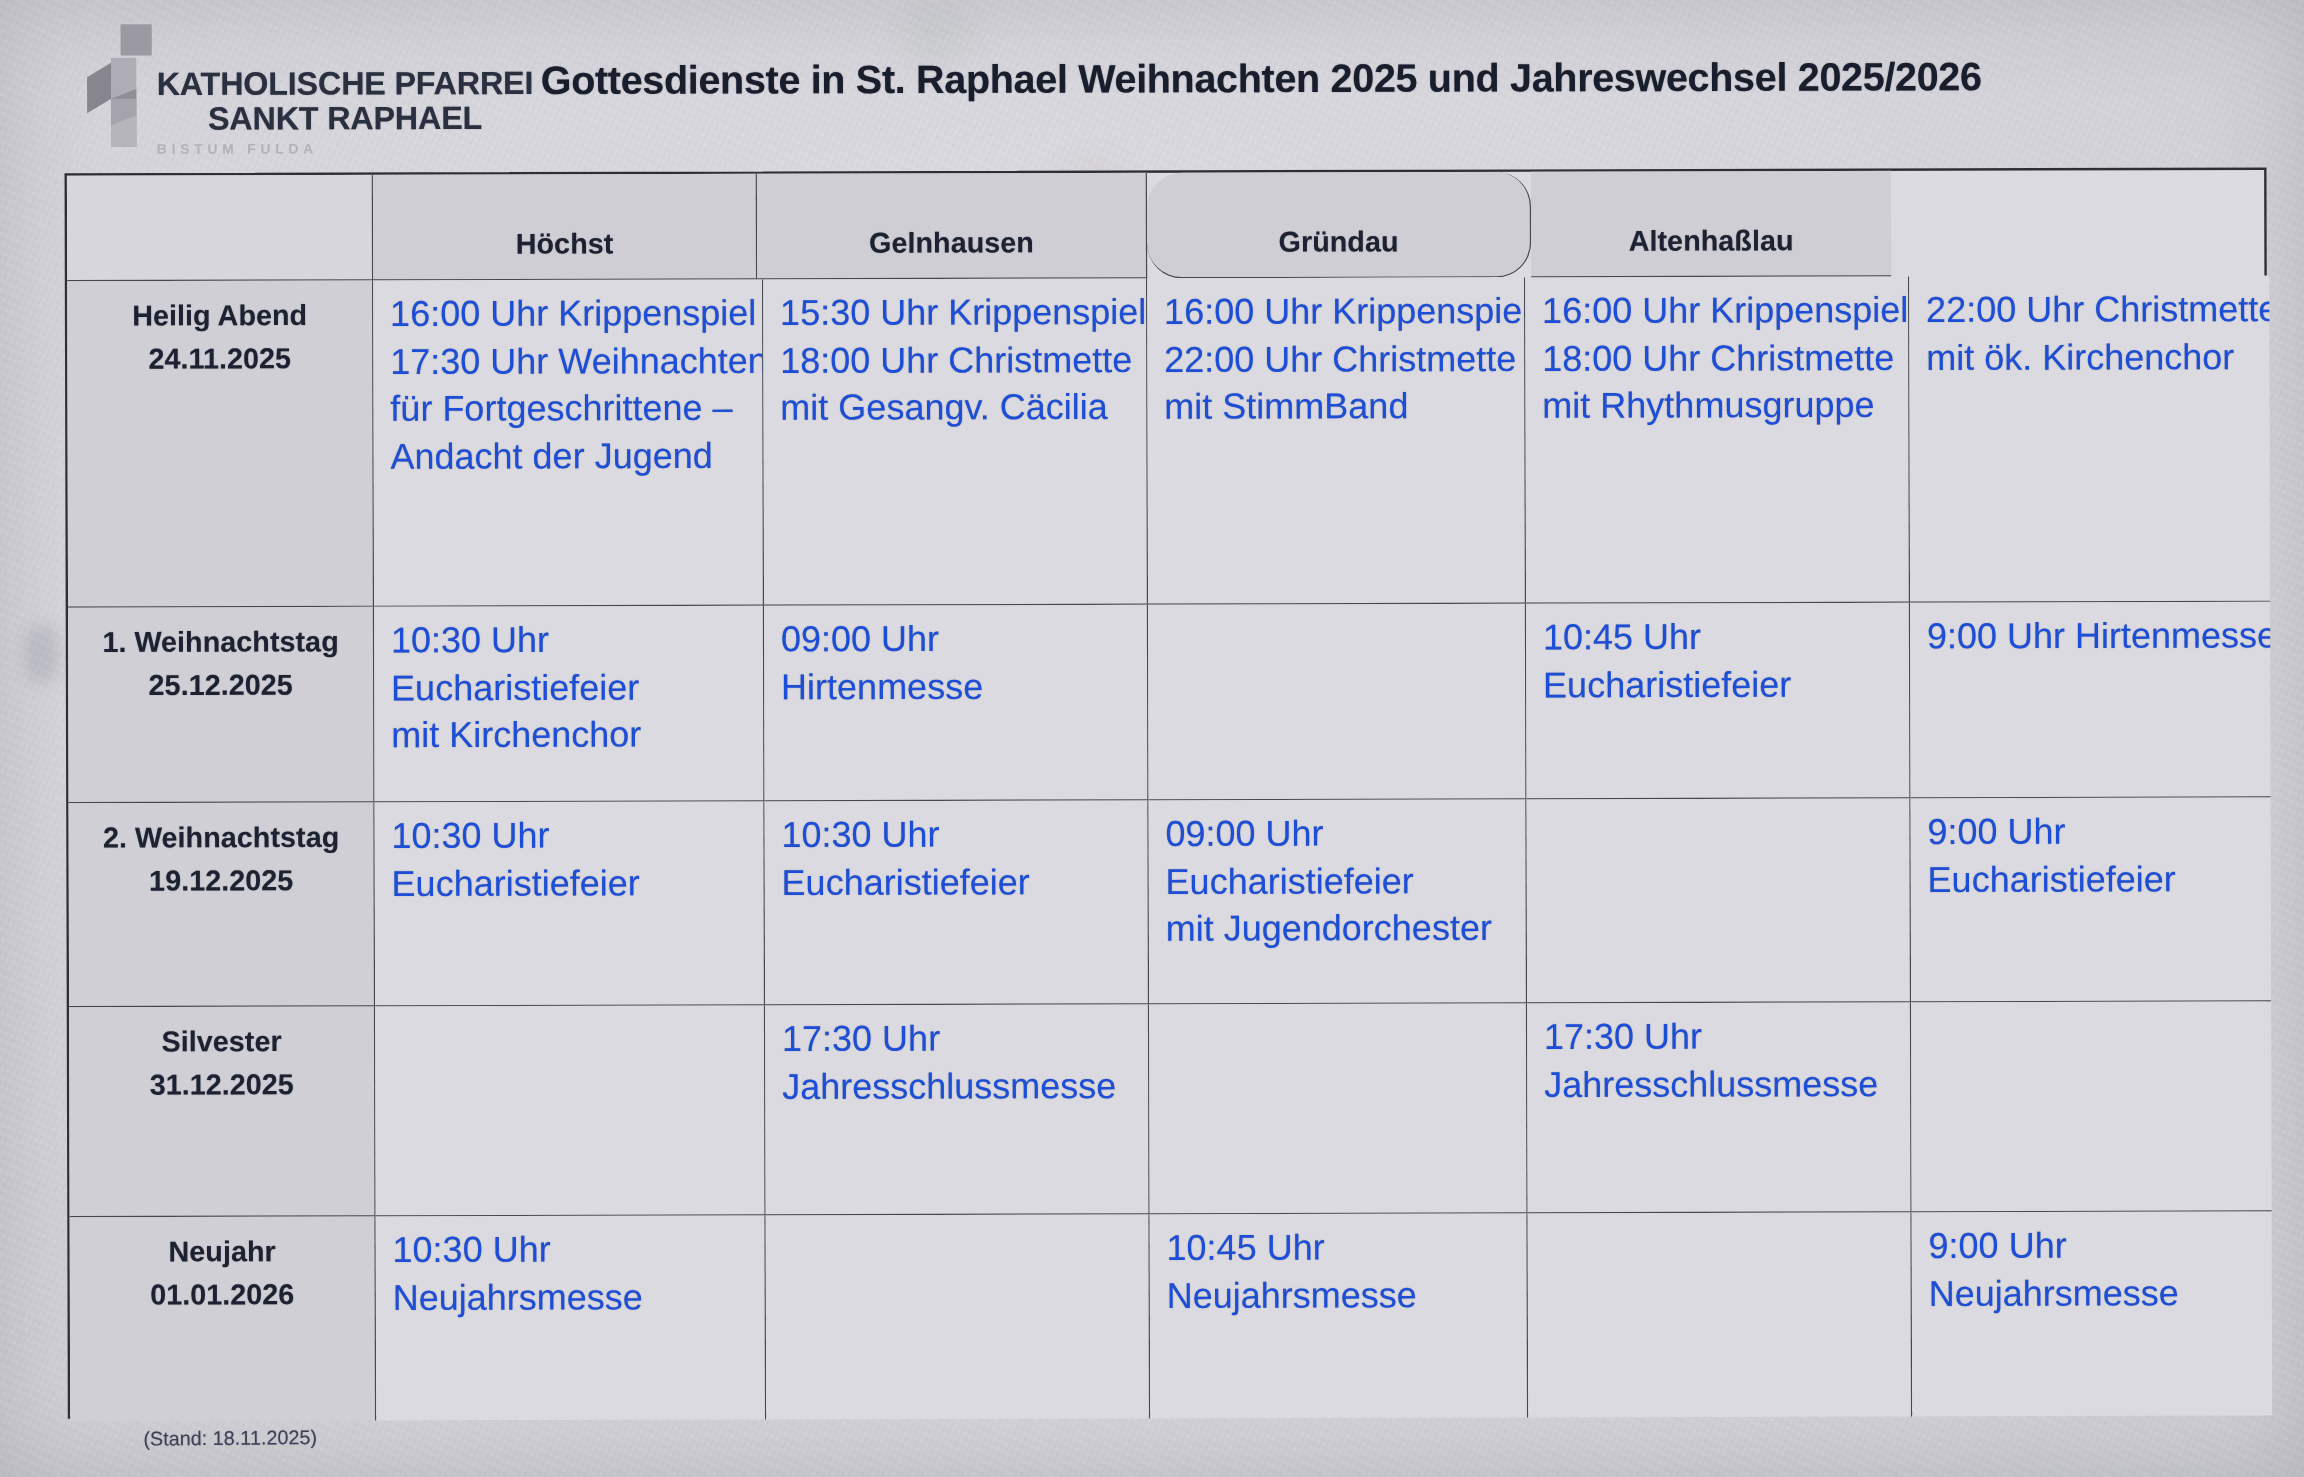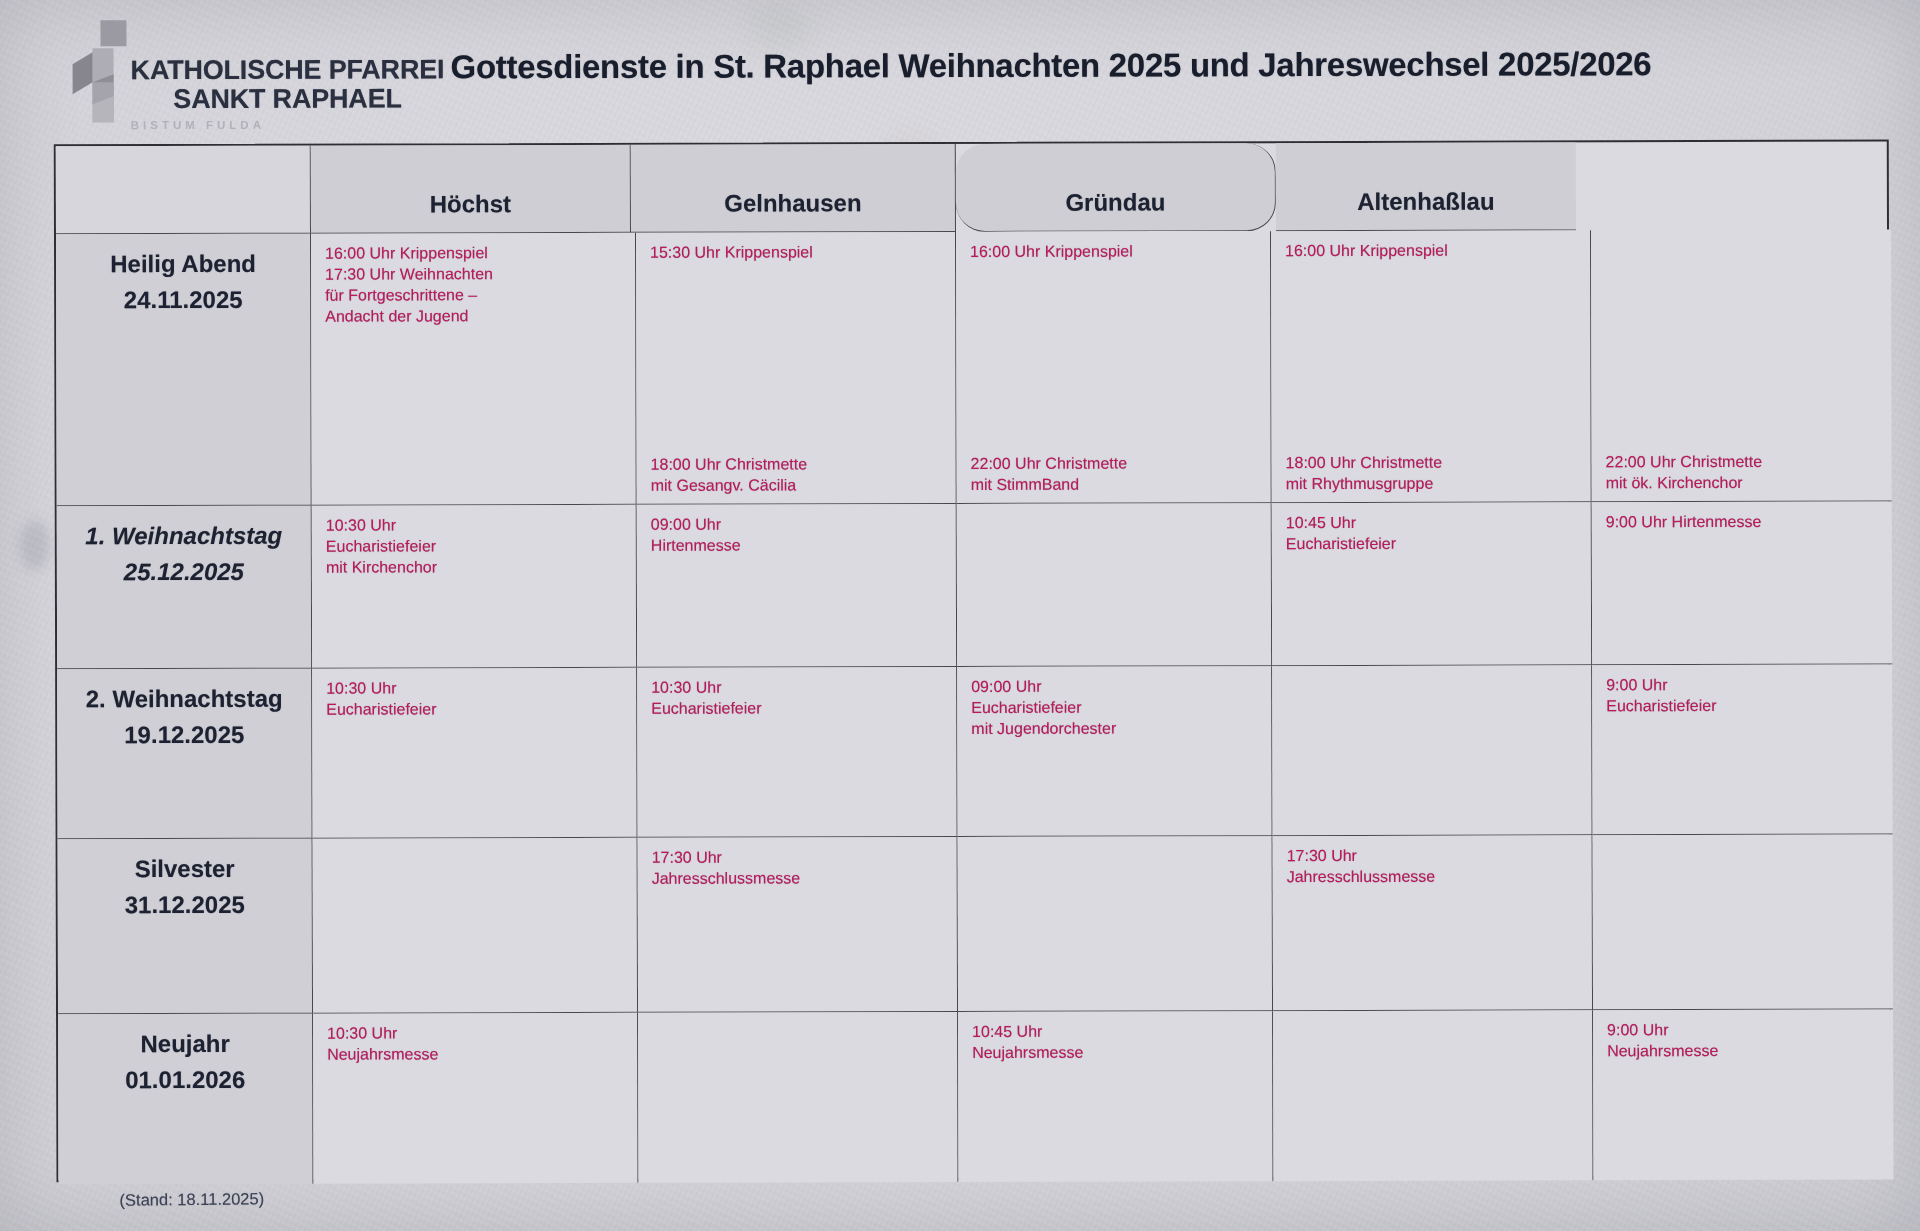--- a/index.html
+++ b/index.html
@@ -45,25 +45,25 @@
     border:2.5px solid #2e2e34;
     box-sizing:border-box;
     background:#dbdae0;
   }
   .trow{display:flex;box-sizing:border-box;}
   .cell{
     box-sizing:border-box;
     border-right:1.6px solid #47474d;
     border-bottom:1.6px solid #47474d;
     padding:9px 14px 8px 14px;
-    color:#be185d;
-    font-size:16px;
+    color:#1d4ed8;
+    font-size:30px;
     line-height:1.32;
     background:#dbdae0;
-    display:flex;flex-direction:column;justify-content:space-between;
+    display:flex;flex-direction:column;justify-content:flex-start;
     text-shadow:0 0 1px rgba(35,40,58,.4);
     overflow:hidden;
   }
   .cell:last-child{border-right:none;}
   .trow:last-child .cell{border-bottom:none;}
   .cell.head{
     background:#cfced4;
     font-weight:bold;font-size:24px;color:#1d2232;
     justify-content:flex-end;align-items:center;text-align:center;
     padding-bottom:12px;
@@ -163,21 +163,21 @@
         </div>
         <div class="cell" style="width: 300px; flex: 0 0 300px;">
           <div class="grp top"></div>
           <div class="grp bottom">
             <div class="ln">22:00 Uhr Christmette</div>
             <div class="ln">mit ök. Kirchenchor</div>
           </div>
         </div>
       </div>
       <div class="trow" style="height: 163px;">
-        <div class="cell rowlabel" style="width: 255px; flex: 0 0 255px; font-style: italic;">
+        <div class="cell rowlabel" style="width: 255px; flex: 0 0 255px;">
           <div class="ln">1. Weihnachtstag</div>
           <div class="ln">25.12.2025</div>
         </div>
         <div class="cell" style="width: 325px; flex: 0 0 325px;">
           <div class="grp top">
             <div class="ln">10:30 Uhr</div>
             <div class="ln">Eucharistiefeier</div>
             <div class="ln">mit Kirchenchor</div>
           </div>
           <div class="grp bottom"></div>

